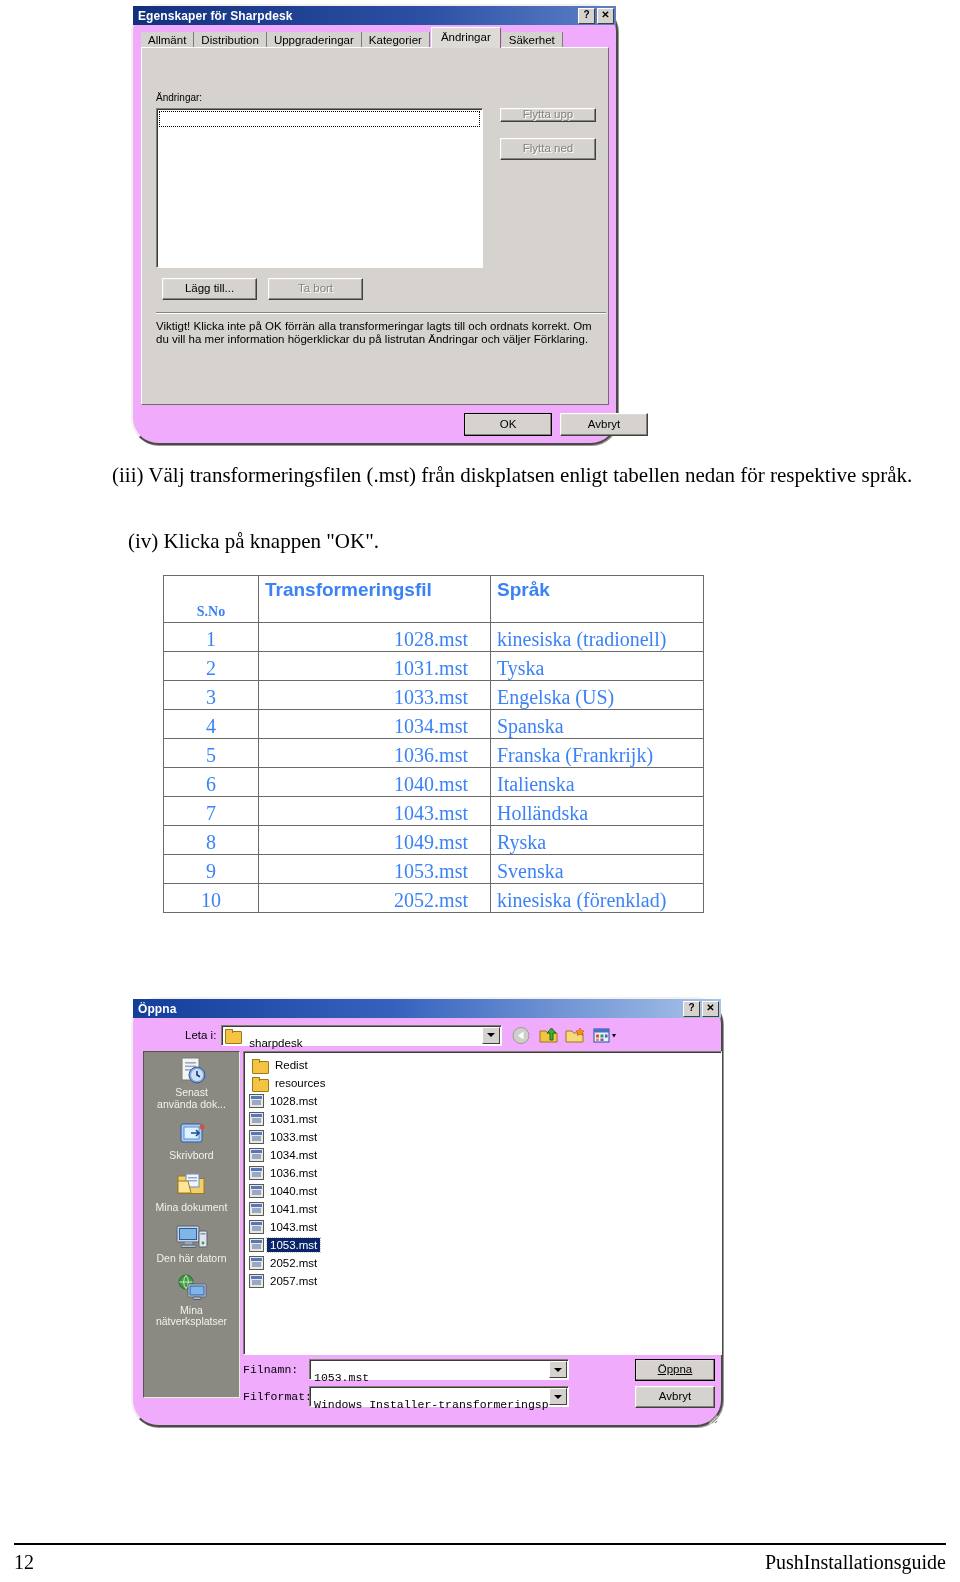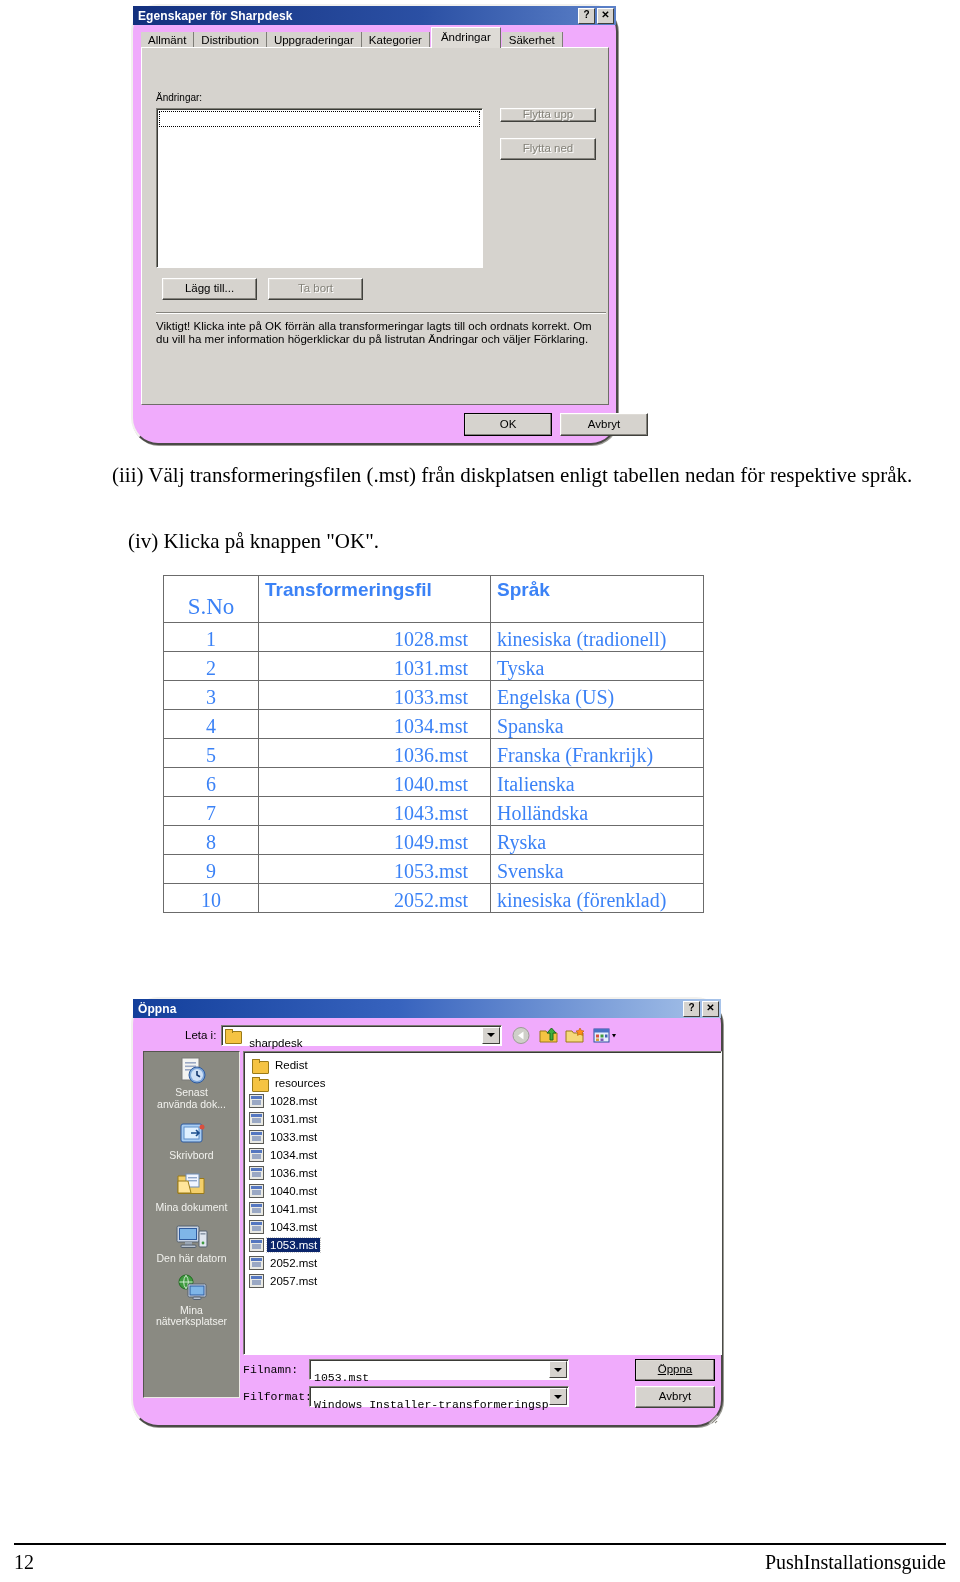--- a/index.html
+++ b/index.html
@@ -182,22 +182,22 @@
     padding: 0 6px;
     font-family: "Liberation Serif", serif;
     font-size: 20px;
     color: #3b82f6;
     vertical-align: bottom;
     height: 29px;
     box-sizing: border-box;
   }
   .lang-table th.h-sno {
     font-family: "Liberation Serif", serif;
-    font-weight: normal;
-    font-size: 23px;
+    font-weight: bold;
+    font-size: 14px;
     text-align: center;
     vertical-align: bottom;
     padding-bottom: 2px;
   }
   .lang-table th.h-sans {
     font-family: "Liberation Sans", sans-serif;
     font-weight: bold;
     font-size: 19px;
     text-align: left;
     vertical-align: top;

